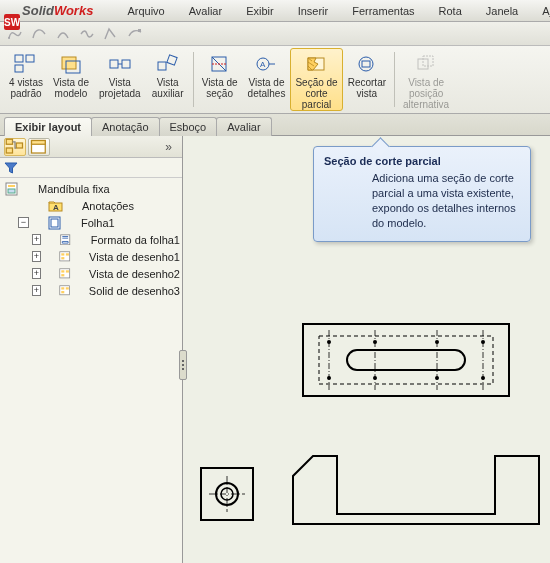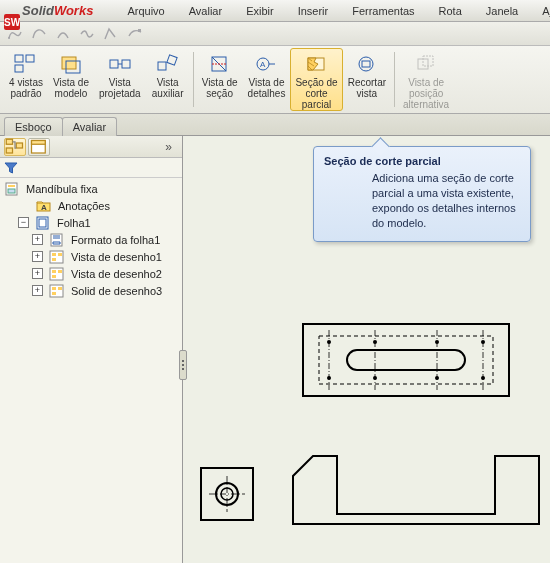--- a/index.html
+++ b/index.html
@@ -36,21 +36,21 @@
   .main { display: flex; height: calc(563px - 22px - 24px - 68px - 22px); }
   .side-panel { width: 183px; background: #f4f4ec; border-right: 1px solid #999; display: flex; flex-direction: column; }
   .side-tabs { height: 22px; background: linear-gradient(to bottom,#f0f0e8,#e2e2d6); border-bottom: 1px solid #bbb; display: flex; align-items: center; padding: 0 4px; gap: 2px; }
   .side-tab-btn { width: 22px; height: 18px; border: 1px solid #b8b8a8; background: linear-gradient(to bottom,#fff,#e8e8dc); border-radius: 2px; display: inline-flex; align-items: center; justify-content: center; }
   .side-tab-btn.active { background: linear-gradient(to bottom,#fff6d8,#ffe49a); border-color: #d8b860; }
   .side-expand { margin-left: auto; font-size: 12px; color: #555; padding-right: 6px; }
   .filter-row { height: 20px; border-bottom: 1px solid #ccc; display: flex; align-items: center; padding: 0 4px; }
   .filter-row svg { width: 14px; height: 14px; }
 
   .tree { flex: 1; overflow: auto; padding: 2px 2px; font-size: 11px; color: #222; }
-  .tree-row { display: flex; align-items: center; height: 17px; padding-left: 2px; gap: 6px; white-space: nowrap; }
+  .tree-row { display: flex; align-items: center; height: 17px; padding-left: 2px; gap: 18px; white-space: nowrap; }
   .tree-toggle { width: 11px; height: 11px; border: 1px solid #7a7a7a; background: #fff; font-size: 9px; line-height: 9px; text-align: center; color: #333; cursor: default; }
   .tree-spacer { width: 12px; display: inline-block; }
   .tree-icon { width: 16px; height: 14px; display: inline-flex; align-items: center; justify-content: center; }
   .indent-1 { padding-left: 16px; }
   .indent-2 { padding-left: 30px; }
 
   
   .canvas { flex: 1; position: relative; background: #eef0e6; }
   .split-grip { position: absolute; left: -4px; top: 50%; width: 8px; height: 30px; background: #dcdccc; border: 1px solid #999; border-radius: 2px; display: flex; flex-direction: column; align-items: center; justify-content: center; gap: 2px; }
   .split-grip span { width: 2px; height: 2px; background: #666; }
@@ -215,20 +215,22 @@
           <rect x="10" y="3" width="10" height="10" fill="none" stroke="#888" stroke-dasharray="2 1"></rect>
         </svg>
       </div>
     <span style="white-space:pre-line">Vista de
 posição
 alternativa</span>
   </div>
 </div>
 
 <div class="tab-strip">
+  <div class="tab active">Exibir layout</div>
+  <div class="tab">Anotação</div>
   <div class="tab">Esboço</div>
   <div class="tab">Avaliar</div>
 </div>
 
 <div class="main">
   <div class="side-panel">
     <div class="side-tabs">
       <span class="side-tab-btn active">
           <svg viewBox="0 0 16 14">
             <rect x="1" y="1" width="5" height="4" fill="#ffe08a" stroke="#b88a20"></rect>

